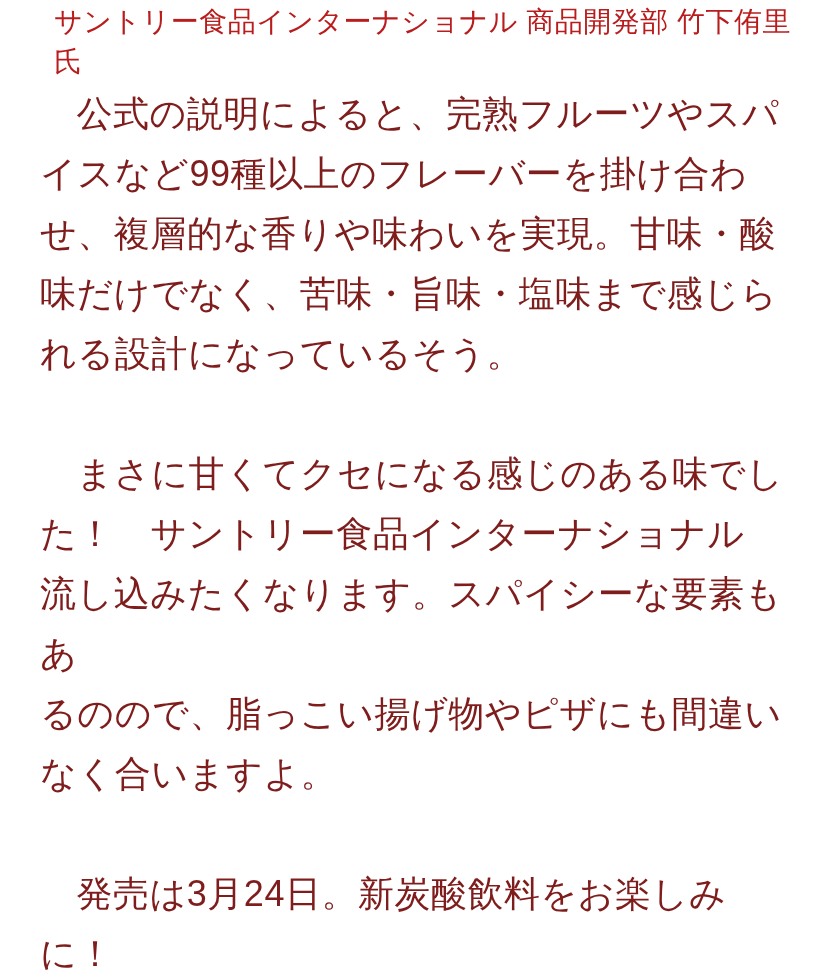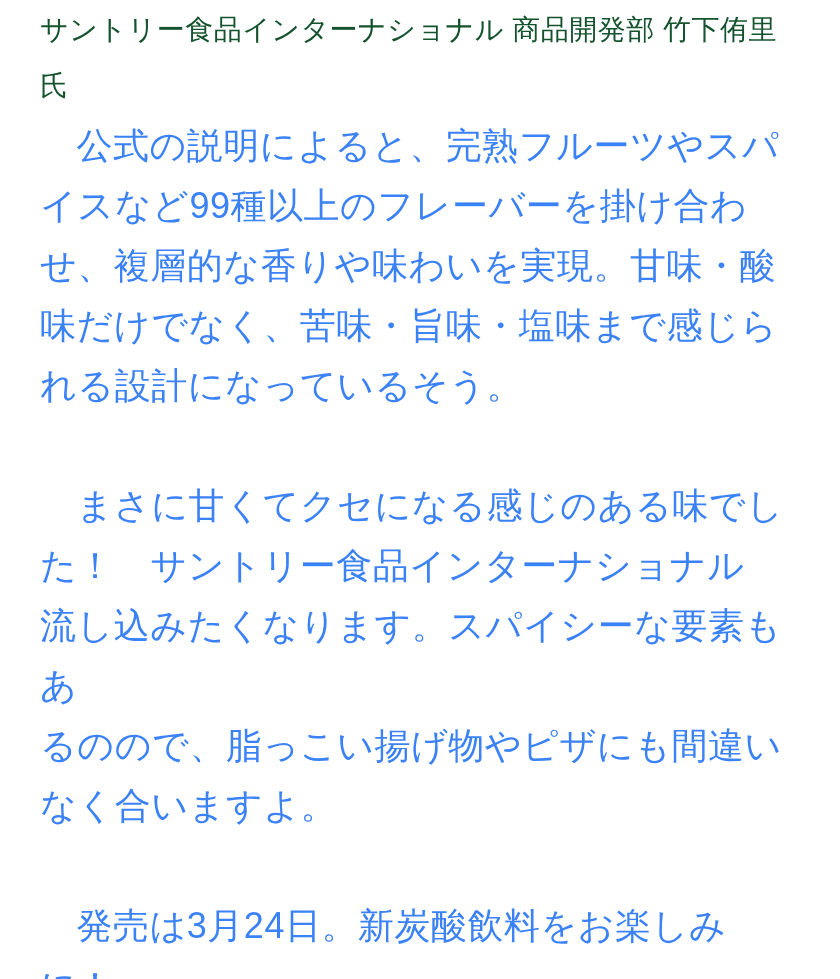--- a/index.html
+++ b/index.html
@@ -12,36 +12,36 @@
     height: 979px;
     box-sizing: border-box;
     padding: 2px 28px 0 40px;
     background: #ffffff;
     overflow: hidden;
     font-family: "Liberation Sans", sans-serif;
     -webkit-font-smoothing: antialiased;
   }
   .photo-caption {
     font-size: 28px;
-    line-height: 56px;
+    line-height: 40px;
     font-weight: 400;
-    color: #14532d;
+    color: #b91c1c;
     white-space: pre-line;
-    margin: 0 0 2px 0;
+    margin: 0 0 2px 14px;
     letter-spacing: 0.5px;
   }
   .article-body {
     margin: 0;
     padding: 0;
   }
   .para {
     font-size: 36px;
     line-height: 60px;
     font-weight: 400;
-    color: #3b82f6;
+    color: #7f1d1d;
     white-space: pre-line;
     margin: 0 0 60px 0;
     letter-spacing: 0.5px;
   }
   .para:last-child {
     margin-bottom: 0;
   }
 </style>
 </head>
 <body>

